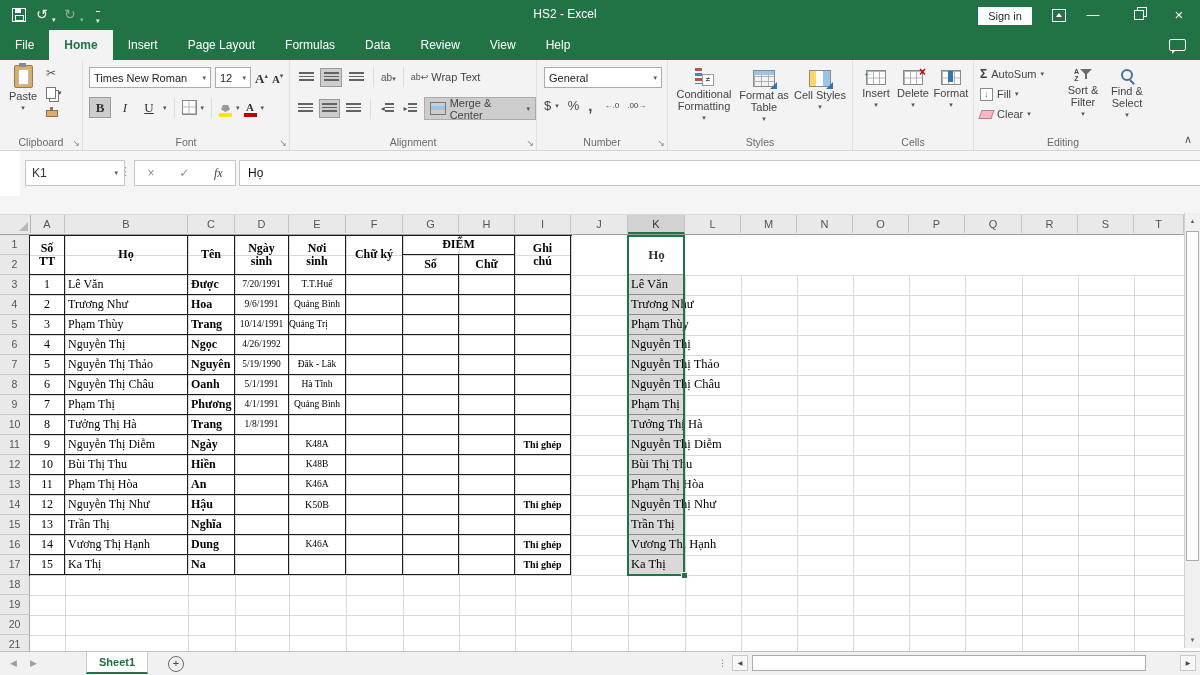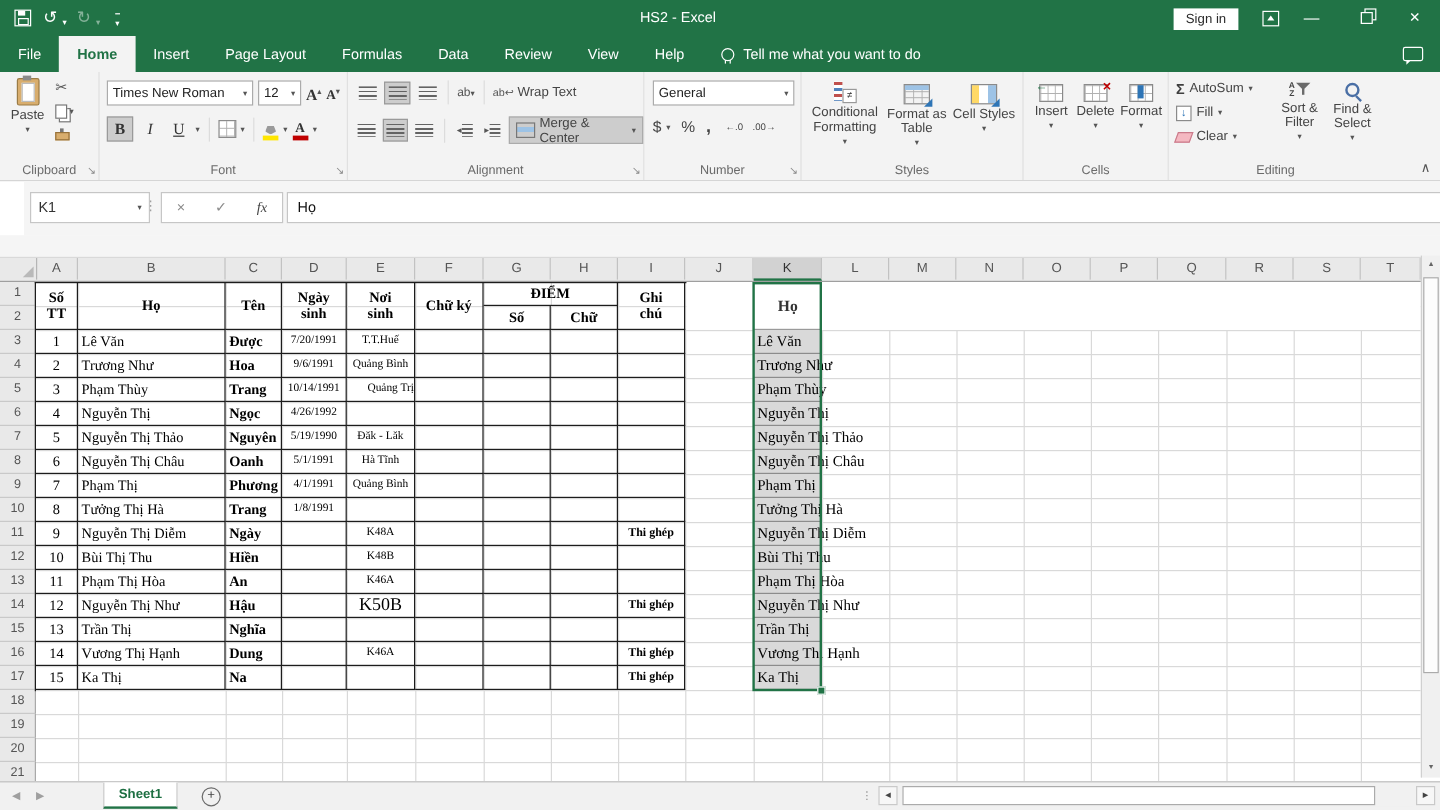--- a/index.html
+++ b/index.html
@@ -164,24 +164,20 @@
   <div class="tabrow">
     <span class="rtab">File</span>
     <span class="rtab active">Home</span>
     <span class="rtab">Insert</span>
     <span class="rtab">Page Layout</span>
     <span class="rtab">Formulas</span>
     <span class="rtab">Data</span>
     <span class="rtab">Review</span>
     <span class="rtab">View</span>
     <span class="rtab">Help</span>
-    <span class="tellme">
-      <span class="i-bulb"></span>
-      <span>Tell me what you want to do</span>
-    </span>
     <span class="i-comment"></span>
   </div>
 
   <div class="ribbon">
 
     <div class="rg" style="width:82px">
       <div class="paste-btn">
         <span class="i-clipboard"></span>
         <span class="btn-label">Paste</span>
         <span class="caret">▾</span>
@@ -518,21 +514,21 @@
       <div class="cellT" style="position: absolute; left: 235px; top: 60px; width: 54px; height: 20px; line-height: 19px; text-align: center; font-size: 9.5px;">9/6/1991</div>
       <div class="cellT" style="position: absolute; left: 289px; top: 60px; width: 57px; height: 20px; line-height: 19px; text-align: center; font-size: 9.5px;">Quảng Bình</div>
       <div class="cellT" style="position: absolute; left: 346px; top: 60px; width: 57px; height: 20px; line-height: 19px;"></div>
       <div class="cellT" style="position: absolute; left: 403px; top: 60px; width: 56px; height: 20px; line-height: 19px;"></div>
       <div class="cellT" style="position: absolute; left: 459px; top: 60px; width: 56px; height: 20px; line-height: 19px;"></div>
       <div class="cellT" style="position: absolute; left: 515px; top: 60px; width: 56px; height: 20px; line-height: 19px; text-align: center; font-size: 10px; font-weight: bold;"></div>
       <div class="cellT" style="position: absolute; left: 30px; top: 80px; width: 35px; height: 20px; line-height: 19px; text-align: center;">3</div>
       <div class="cellT" style="position: absolute; left: 65px; top: 80px; width: 123px; height: 20px; line-height: 19px; padding-left: 3px;">Phạm Thùy</div>
       <div class="cellT" style="position: absolute; left: 188px; top: 80px; width: 47px; height: 20px; line-height: 19px; padding-left: 3px; font-weight: bold;">Trang</div>
       <div class="cellT" style="position: absolute; left: 235px; top: 80px; width: 54px; height: 20px; line-height: 19px; text-align: center; font-size: 9.5px;">10/14/1991</div>
-      <div class="cellT" style="position: absolute; left: 289px; top: 80px; width: 57px; height: 20px; line-height: 19px; text-align: right; font-size: 9.5px;">Quảng Trị</div>
+      <div class="cellT" style="position: absolute; left: 289px; top: 80px; width: 57px; height: 20px; line-height: 19px; text-align: left; font-size: 9.5px;">Quảng Trị</div>
       <div class="cellT" style="position: absolute; left: 346px; top: 80px; width: 57px; height: 20px; line-height: 19px;"></div>
       <div class="cellT" style="position: absolute; left: 403px; top: 80px; width: 56px; height: 20px; line-height: 19px;"></div>
       <div class="cellT" style="position: absolute; left: 459px; top: 80px; width: 56px; height: 20px; line-height: 19px;"></div>
       <div class="cellT" style="position: absolute; left: 515px; top: 80px; width: 56px; height: 20px; line-height: 19px; text-align: center; font-size: 10px; font-weight: bold;"></div>
       <div class="cellT" style="position: absolute; left: 30px; top: 100px; width: 35px; height: 20px; line-height: 19px; text-align: center;">4</div>
       <div class="cellT" style="position: absolute; left: 65px; top: 100px; width: 123px; height: 20px; line-height: 19px; padding-left: 3px;">Nguyễn Thị</div>
       <div class="cellT" style="position: absolute; left: 188px; top: 100px; width: 47px; height: 20px; line-height: 19px; padding-left: 3px; font-weight: bold;">Ngọc</div>
       <div class="cellT" style="position: absolute; left: 235px; top: 100px; width: 54px; height: 20px; line-height: 19px; text-align: center; font-size: 9.5px;">4/26/1992</div>
       <div class="cellT" style="position: absolute; left: 289px; top: 100px; width: 57px; height: 20px; line-height: 19px; text-align: center; font-size: 9.5px;"></div>
       <div class="cellT" style="position: absolute; left: 346px; top: 100px; width: 57px; height: 20px; line-height: 19px;"></div>
@@ -599,21 +595,21 @@
       <div class="cellT" style="position: absolute; left: 235px; top: 240px; width: 54px; height: 20px; line-height: 19px; text-align: center; font-size: 9.5px;"></div>
       <div class="cellT" style="position: absolute; left: 289px; top: 240px; width: 57px; height: 20px; line-height: 19px; text-align: center; font-size: 9.5px;">K46A</div>
       <div class="cellT" style="position: absolute; left: 346px; top: 240px; width: 57px; height: 20px; line-height: 19px;"></div>
       <div class="cellT" style="position: absolute; left: 403px; top: 240px; width: 56px; height: 20px; line-height: 19px;"></div>
       <div class="cellT" style="position: absolute; left: 459px; top: 240px; width: 56px; height: 20px; line-height: 19px;"></div>
       <div class="cellT" style="position: absolute; left: 515px; top: 240px; width: 56px; height: 20px; line-height: 19px; text-align: center; font-size: 10px; font-weight: bold;"></div>
       <div class="cellT" style="position: absolute; left: 30px; top: 260px; width: 35px; height: 20px; line-height: 19px; text-align: center;">12</div>
       <div class="cellT" style="position: absolute; left: 65px; top: 260px; width: 123px; height: 20px; line-height: 19px; padding-left: 3px;">Nguyễn Thị Như</div>
       <div class="cellT" style="position: absolute; left: 188px; top: 260px; width: 47px; height: 20px; line-height: 19px; padding-left: 3px; font-weight: bold;">Hậu</div>
       <div class="cellT" style="position: absolute; left: 235px; top: 260px; width: 54px; height: 20px; line-height: 19px; text-align: center; font-size: 9.5px;"></div>
-      <div class="cellT" style="position: absolute; left: 289px; top: 260px; width: 57px; height: 20px; line-height: 19px; text-align: center; font-size: 15px;">K50B</div>
+      <div class="cellT" style="position: absolute; left: 289px; top: 260px; width: 57px; height: 20px; line-height: 19px; text-align: center; font-size: 10px;">K50B</div>
       <div class="cellT" style="position: absolute; left: 346px; top: 260px; width: 57px; height: 20px; line-height: 19px;"></div>
       <div class="cellT" style="position: absolute; left: 403px; top: 260px; width: 56px; height: 20px; line-height: 19px;"></div>
       <div class="cellT" style="position: absolute; left: 459px; top: 260px; width: 56px; height: 20px; line-height: 19px;"></div>
       <div class="cellT" style="position: absolute; left: 515px; top: 260px; width: 56px; height: 20px; line-height: 19px; text-align: center; font-size: 10px; font-weight: bold;">Thi ghép</div>
       <div class="cellT" style="position: absolute; left: 30px; top: 280px; width: 35px; height: 20px; line-height: 19px; text-align: center;">13</div>
       <div class="cellT" style="position: absolute; left: 65px; top: 280px; width: 123px; height: 20px; line-height: 19px; padding-left: 3px;">Trần Thị</div>
       <div class="cellT" style="position: absolute; left: 188px; top: 280px; width: 47px; height: 20px; line-height: 19px; padding-left: 3px; font-weight: bold;">Nghĩa</div>
       <div class="cellT" style="position: absolute; left: 235px; top: 280px; width: 54px; height: 20px; line-height: 19px; text-align: center; font-size: 9.5px;"></div>
       <div class="cellT" style="position: absolute; left: 289px; top: 280px; width: 57px; height: 20px; line-height: 19px; text-align: center; font-size: 9.5px;"></div>
       <div class="cellT" style="position: absolute; left: 346px; top: 280px; width: 57px; height: 20px; line-height: 19px;"></div>

